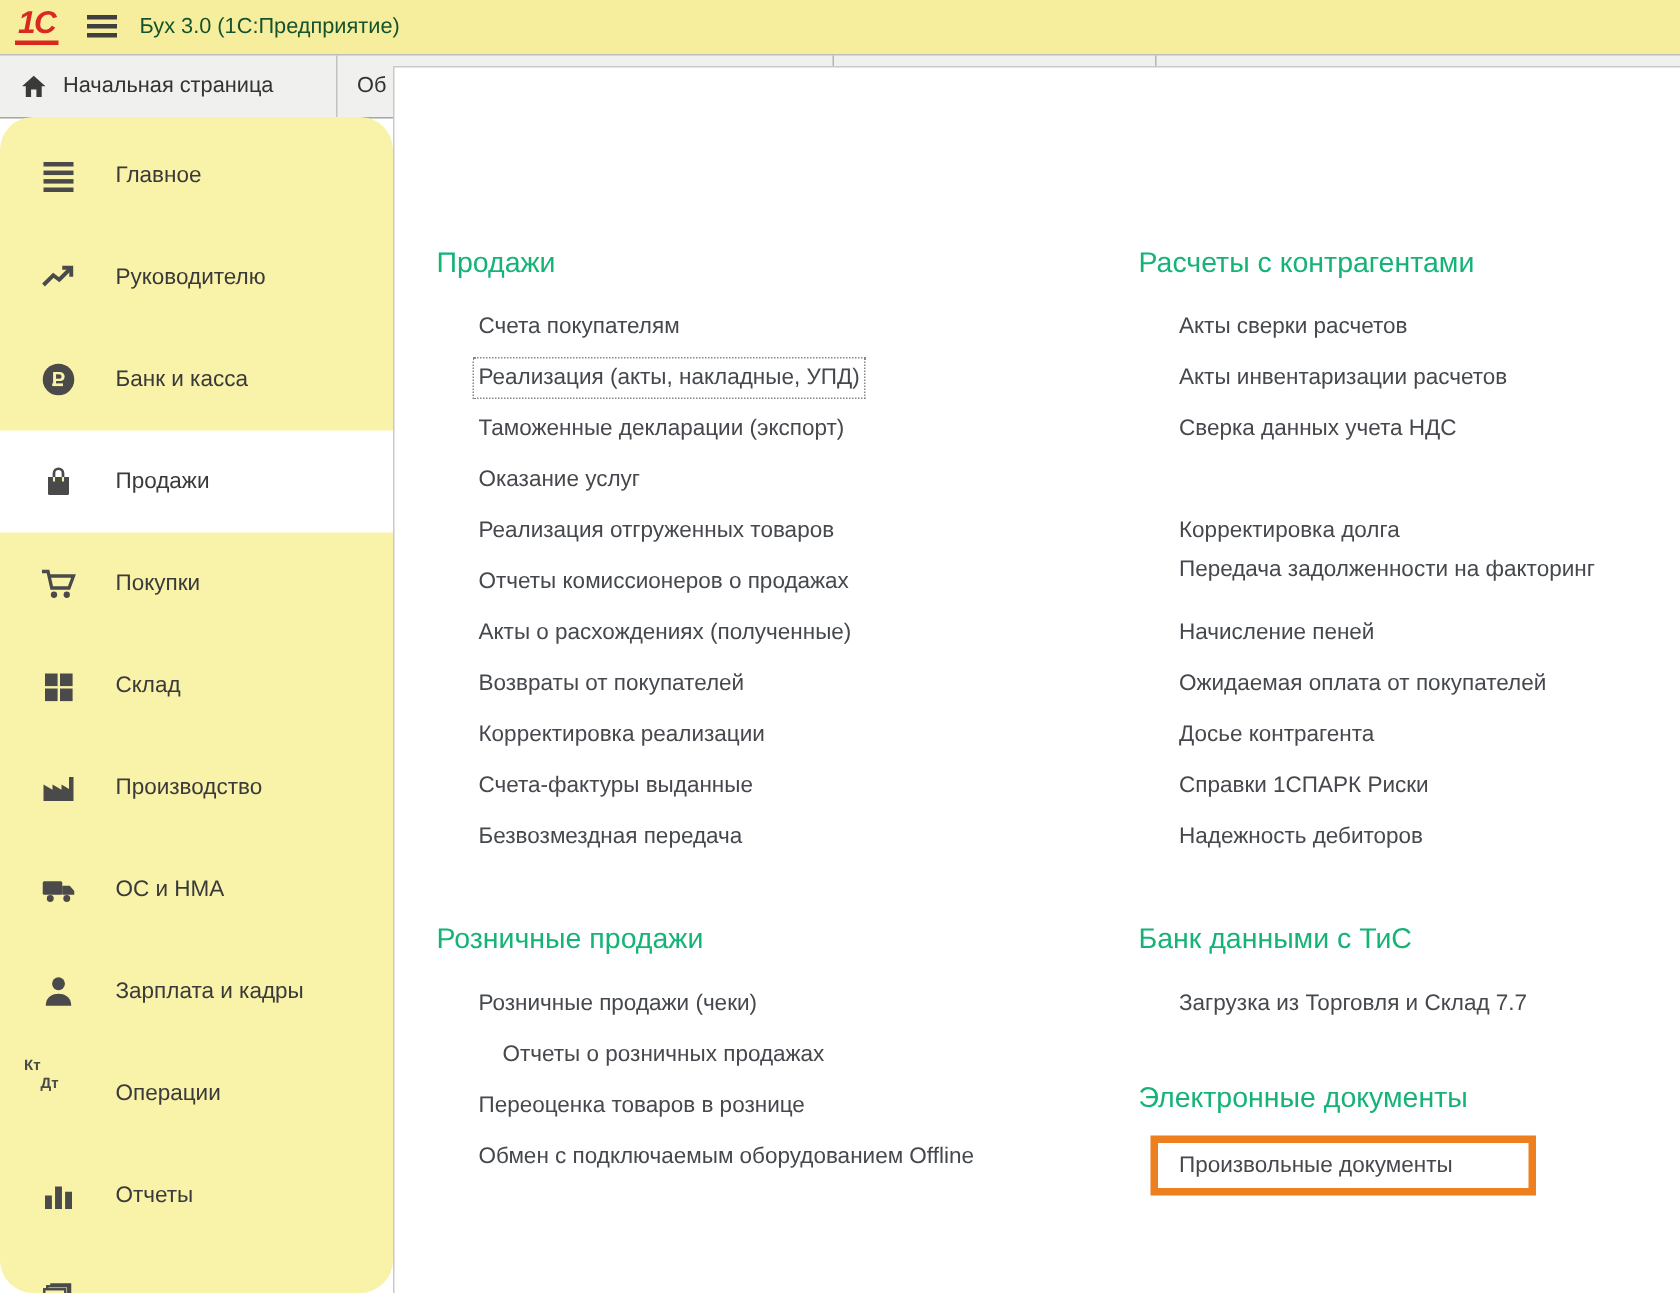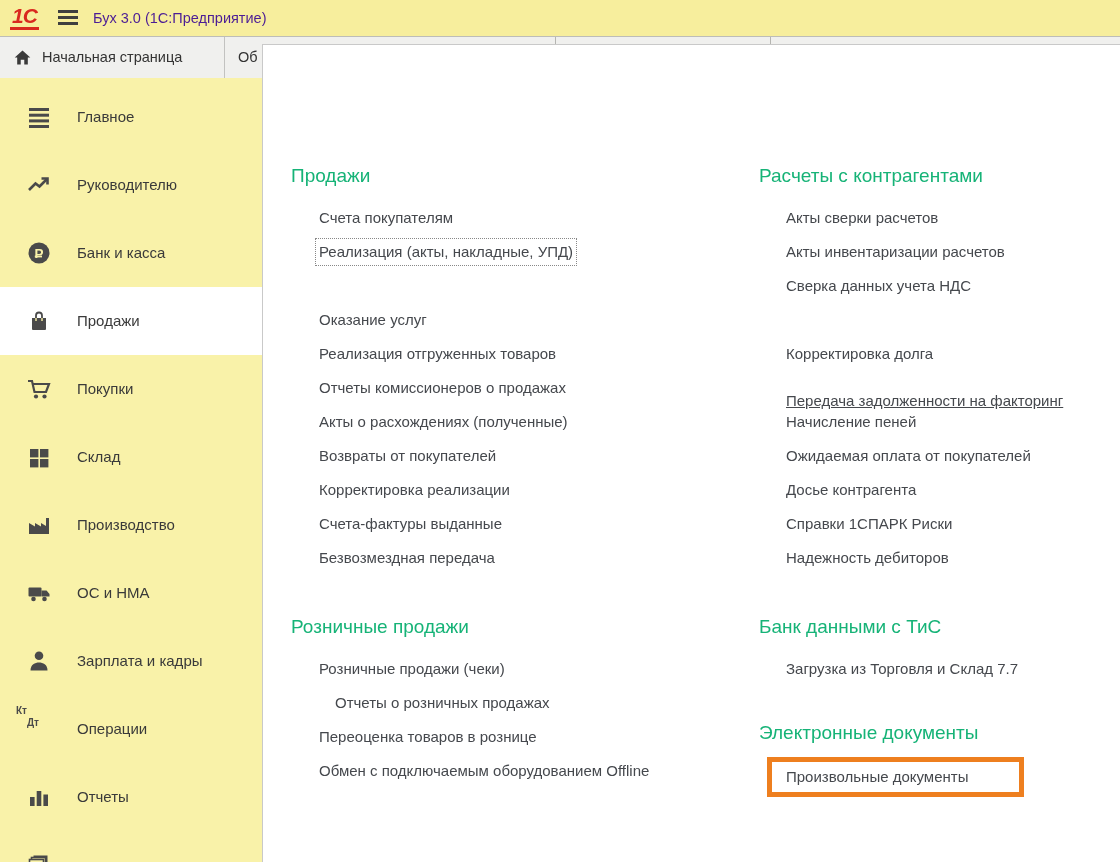--- a/index.html
+++ b/index.html
@@ -8,38 +8,38 @@
 
   
   .topbar { position:absolute; left:0; top:0; width:1120px; height:36px;
     background:#f7ee9d; z-index:3; }
   .logo { position:absolute; left:10px; top:5px; font-size:21px; font-weight:bold;
     color:#d9291f; letter-spacing:-1px; border-bottom:3px solid #d9291f;
     padding:0 2px 0 2px; line-height:22px; font-style:italic; }
   .burger { position:absolute; left:58px; top:10px; width:20px; height:16px; cursor:pointer; }
   .burger i { display:block; height:2.5px; background:#3f3f3f; margin-bottom:3.5px; }
   .win-title { position:absolute; left:93px; top:0; height:48px; line-height:36px;
-    font-size:14.5px; color:#4c1d95; }
+    font-size:14.5px; color:#14532d; }
 
   
   .tabstrip { position:absolute; left:0; top:36px; width:1120px; height:41px;
     background:#f0f0ee; border-top:1px solid #bdbdb8; border-bottom:1px solid #a6a6a2; z-index:1; }
   .tab-home { position:absolute; left:0; top:0; width:224px; height:41px;
     border-right:1px solid #c2c2c0; cursor:pointer; }
   .tab-home .txt { position:absolute; left:42px; top:0; height:41px; line-height:41px;
     font-size:14.5px; color:#333; }
   .tab-home svg { position:absolute; left:14px; top:12px; }
   .tab-partial { position:absolute; left:225px; top:0; width:60px; height:41px; cursor:pointer; }
   .tab-partial .txt { position:absolute; left:13px; top:0; height:41px; line-height:41px;
     font-size:14.5px; color:#333; }
   .bg-tab-sep { position:absolute; top:0; width:1px; height:41px; background:#b5b5b1; }
 
   
   .sidebar { position:absolute; left:0; top:78px; width:262px; height:784px;
-    background:#f9f2a9; z-index:2; }
+    background:#f9f2a9; z-index:2;border-radius:22px; }
   .sb-item { position:absolute; left:0; width:262px; height:68px; cursor:pointer; }
   .sb-item.active { background:#ffffff; }
   .sb-item .ic { position:absolute; left:27px; top:22px; width:24px; height:24px; color:#4a4a4a; }
   .sb-item .lbl { position:absolute; left:77px; top:0; height:68px; line-height:68px;
     font-size:15px; color:#3a3a3a; white-space:nowrap; }
   .dtkt { width:24px; height:24px; position:relative; font-weight:bold; color:#4a4a4a; }
   .dtkt b { position:absolute; font-size:10px; line-height:10px; }
   .dtkt b:first-child { left:0; top:1px; }
   .dtkt b:last-child { right:0; bottom:1px; }
 
@@ -173,39 +173,40 @@
           <rect x="2.5" y="6.5" width="14" height="14" fill="#f9f2a9" stroke="#4a4a4a" stroke-width="1.6"></rect>
         </svg></span>
       <span class="lbl"></span>
     </div>
   </div>
 
 <div class="panel">
     <div class="sec-header" style="left: 28px; top: 119px;">Продажи</div>
     <div class="menu-link" style="left: 56px; top: 163px;">Счета покупателям</div>
     <div class="menu-link focused" style="left: 56px; top: 197px;">Реализация (акты, накладные, УПД)</div>
+    <div class="menu-link" style="left: 56px; top: 231px;">Таможенные декларации (экспорт)</div>
     <div class="menu-link" style="left: 56px; top: 265px;">Оказание услуг</div>
     <div class="menu-link" style="left: 56px; top: 299px;">Реализация отгруженных товаров</div>
     <div class="menu-link" style="left: 56px; top: 333px;">Отчеты комиссионеров о продажах</div>
     <div class="menu-link" style="left: 56px; top: 367px;">Акты о расхождениях (полученные)</div>
     <div class="menu-link" style="left: 56px; top: 401px;">Возвраты от покупателей</div>
     <div class="menu-link" style="left: 56px; top: 435px;">Корректировка реализации</div>
     <div class="menu-link" style="left: 56px; top: 469px;">Счета-фактуры выданные</div>
     <div class="menu-link" style="left: 56px; top: 503px;">Безвозмездная передача</div>
     <div class="sec-header" style="left: 28px; top: 570px;">Розничные продажи</div>
     <div class="menu-link" style="left: 56px; top: 614px;">Розничные продажи (чеки)</div>
     <div class="menu-link" style="left: 56px; top: 648px; margin-left: 16px;">Отчеты о розничных продажах</div>
     <div class="menu-link" style="left: 56px; top: 682px;">Переоценка товаров в рознице</div>
     <div class="menu-link" style="left: 56px; top: 716px;">Обмен с подключаемым оборудованием Offline</div>
     <div class="sec-header" style="left: 496px; top: 119px;">Расчеты с контрагентами</div>
     <div class="menu-link" style="left: 523px; top: 163px;">Акты сверки расчетов</div>
     <div class="menu-link" style="left: 523px; top: 197px;">Акты инвентаризации расчетов</div>
     <div class="menu-link" style="left: 523px; top: 231px;">Сверка данных учета НДС</div>
     <div class="menu-link" style="left: 523px; top: 299px;">Корректировка долга</div>
-    <div class="menu-link" style="left: 523px; top: 346px; text-decoration: underline;">Передача задолженности на факторинг</div>
+    <div class="menu-link" style="left: 523px; top: 325px;">Передача задолженности на факторинг</div>
     <div class="menu-link" style="left: 523px; top: 367px;">Начисление пеней</div>
     <div class="menu-link" style="left: 523px; top: 401px;">Ожидаемая оплата от покупателей</div>
     <div class="menu-link" style="left: 523px; top: 435px;">Досье контрагента</div>
     <div class="menu-link" style="left: 523px; top: 469px;">Справки 1СПАРК Риски</div>
     <div class="menu-link" style="left: 523px; top: 503px;">Надежность дебиторов</div>
     <div class="sec-header" style="left: 496px; top: 570px;">Банк данными с ТиС</div>
     <div class="menu-link" style="left: 523px; top: 614px;">Загрузка из Торговля и Склад 7.7</div>
     <div class="sec-header" style="left: 496px; top: 676px;">Электронные документы</div>
     <div class="hl-box" style="left: 504px; top: 712px;">
       <div class="menu-link">Произвольные документы</div>

